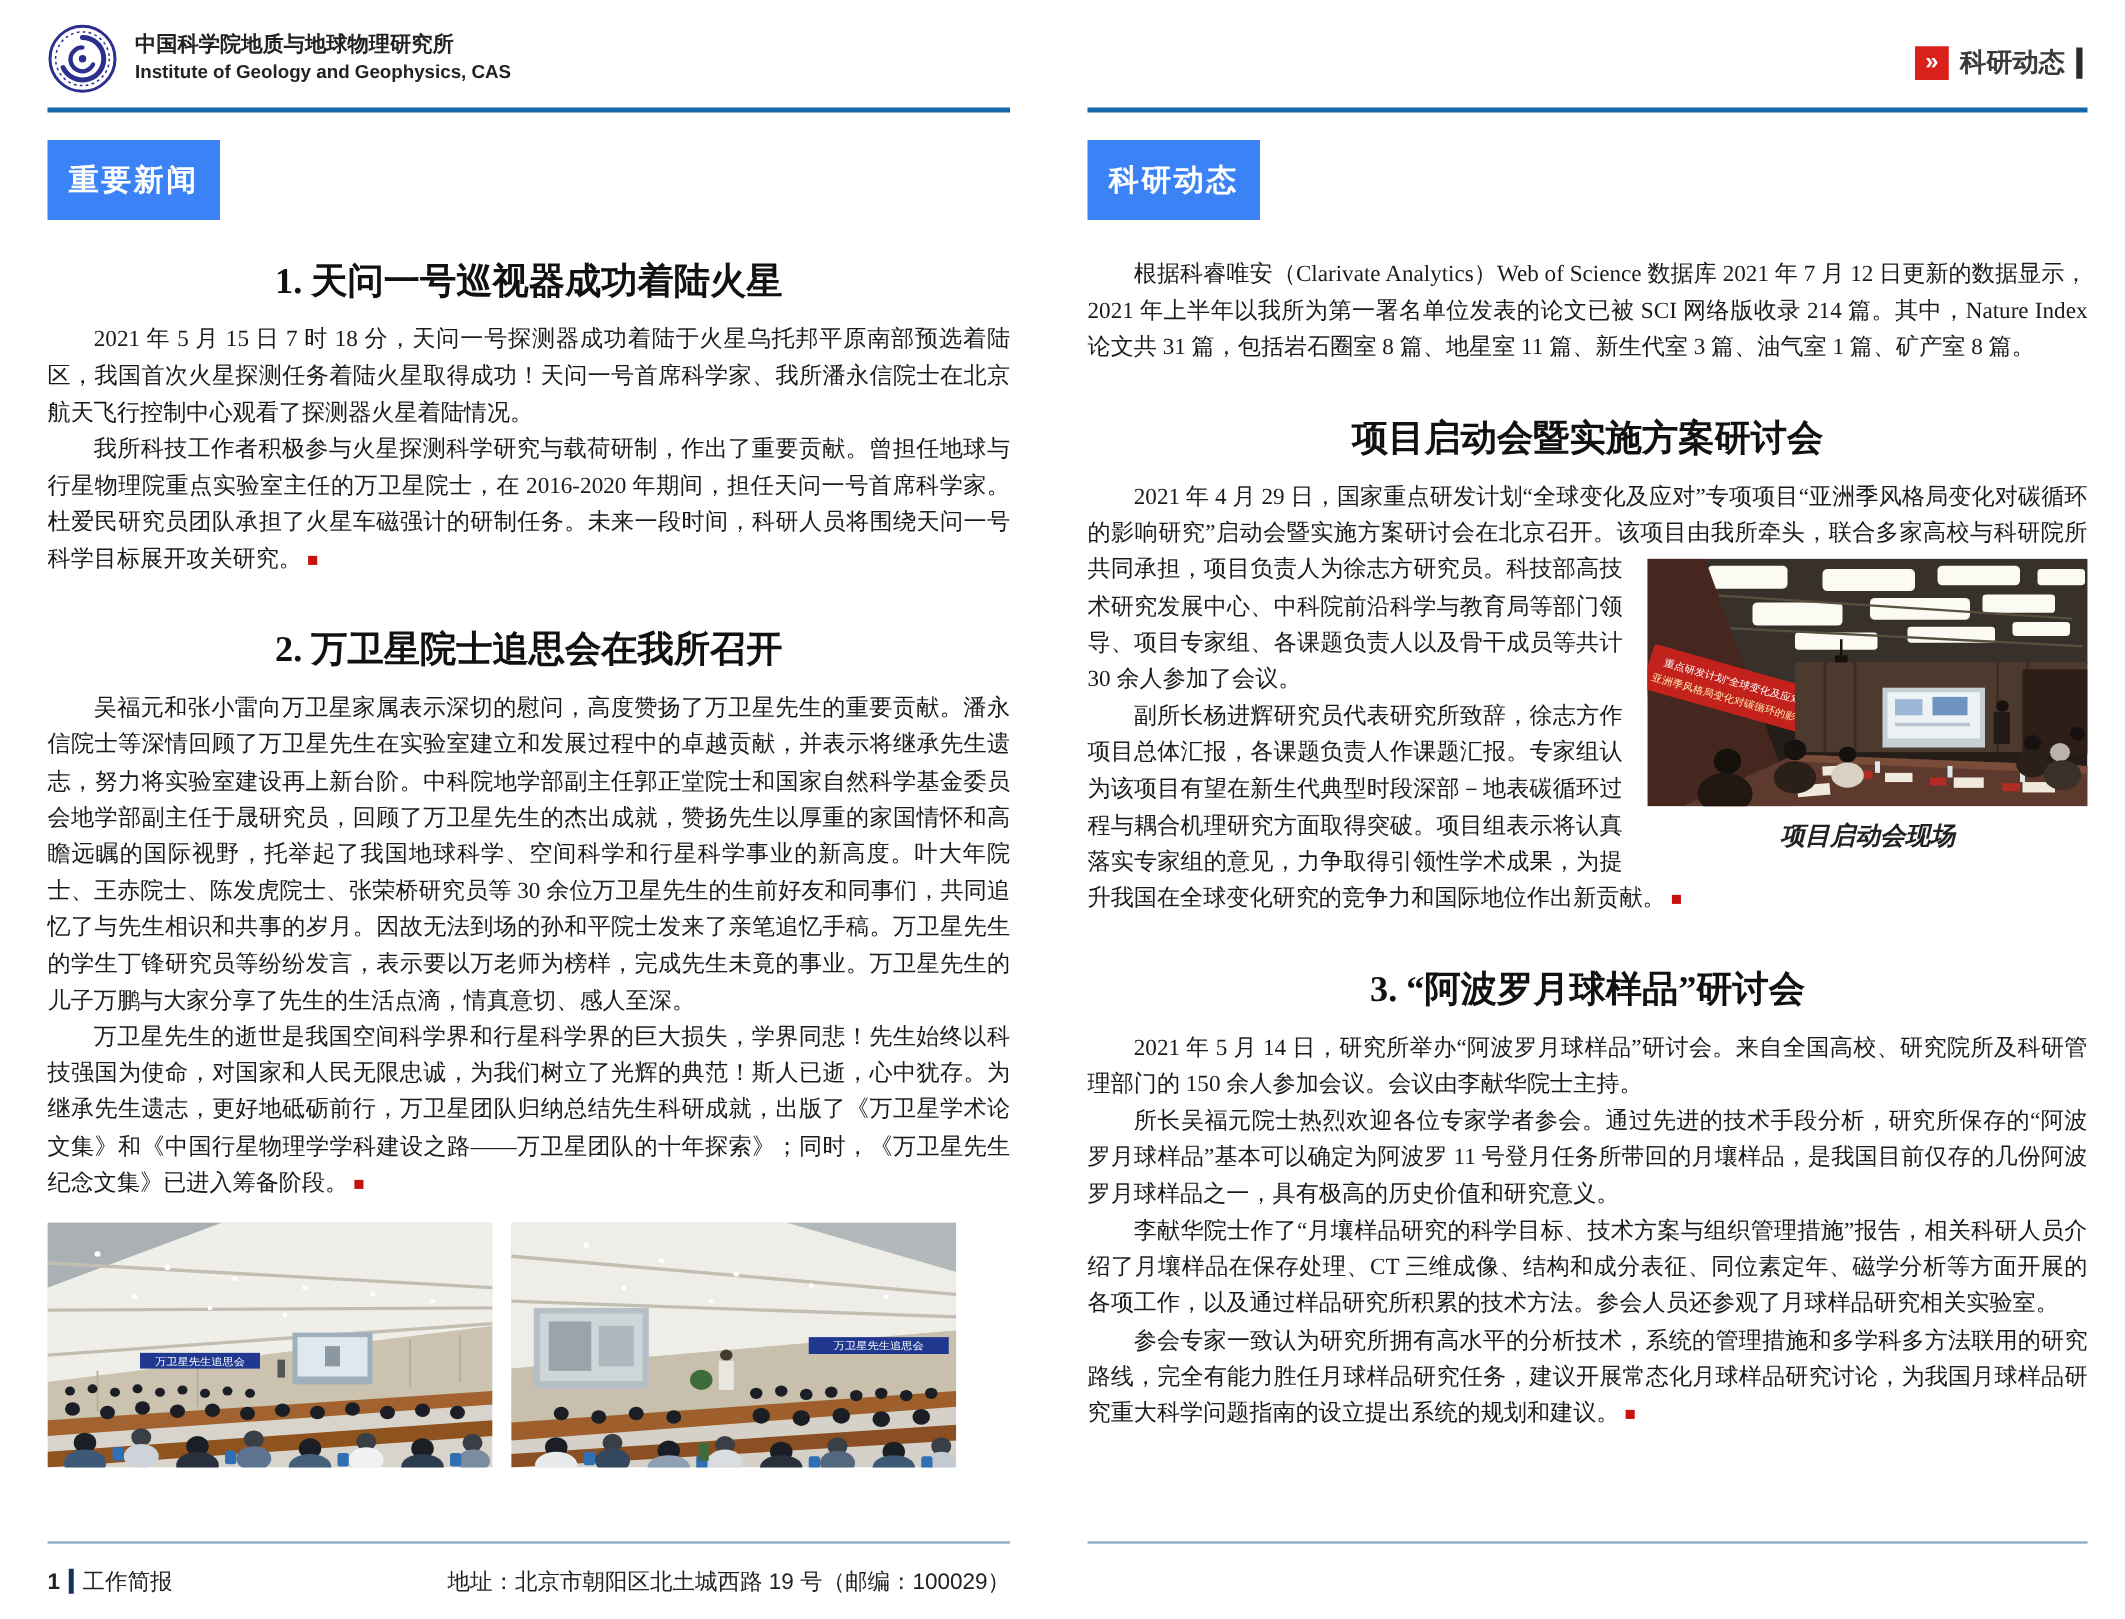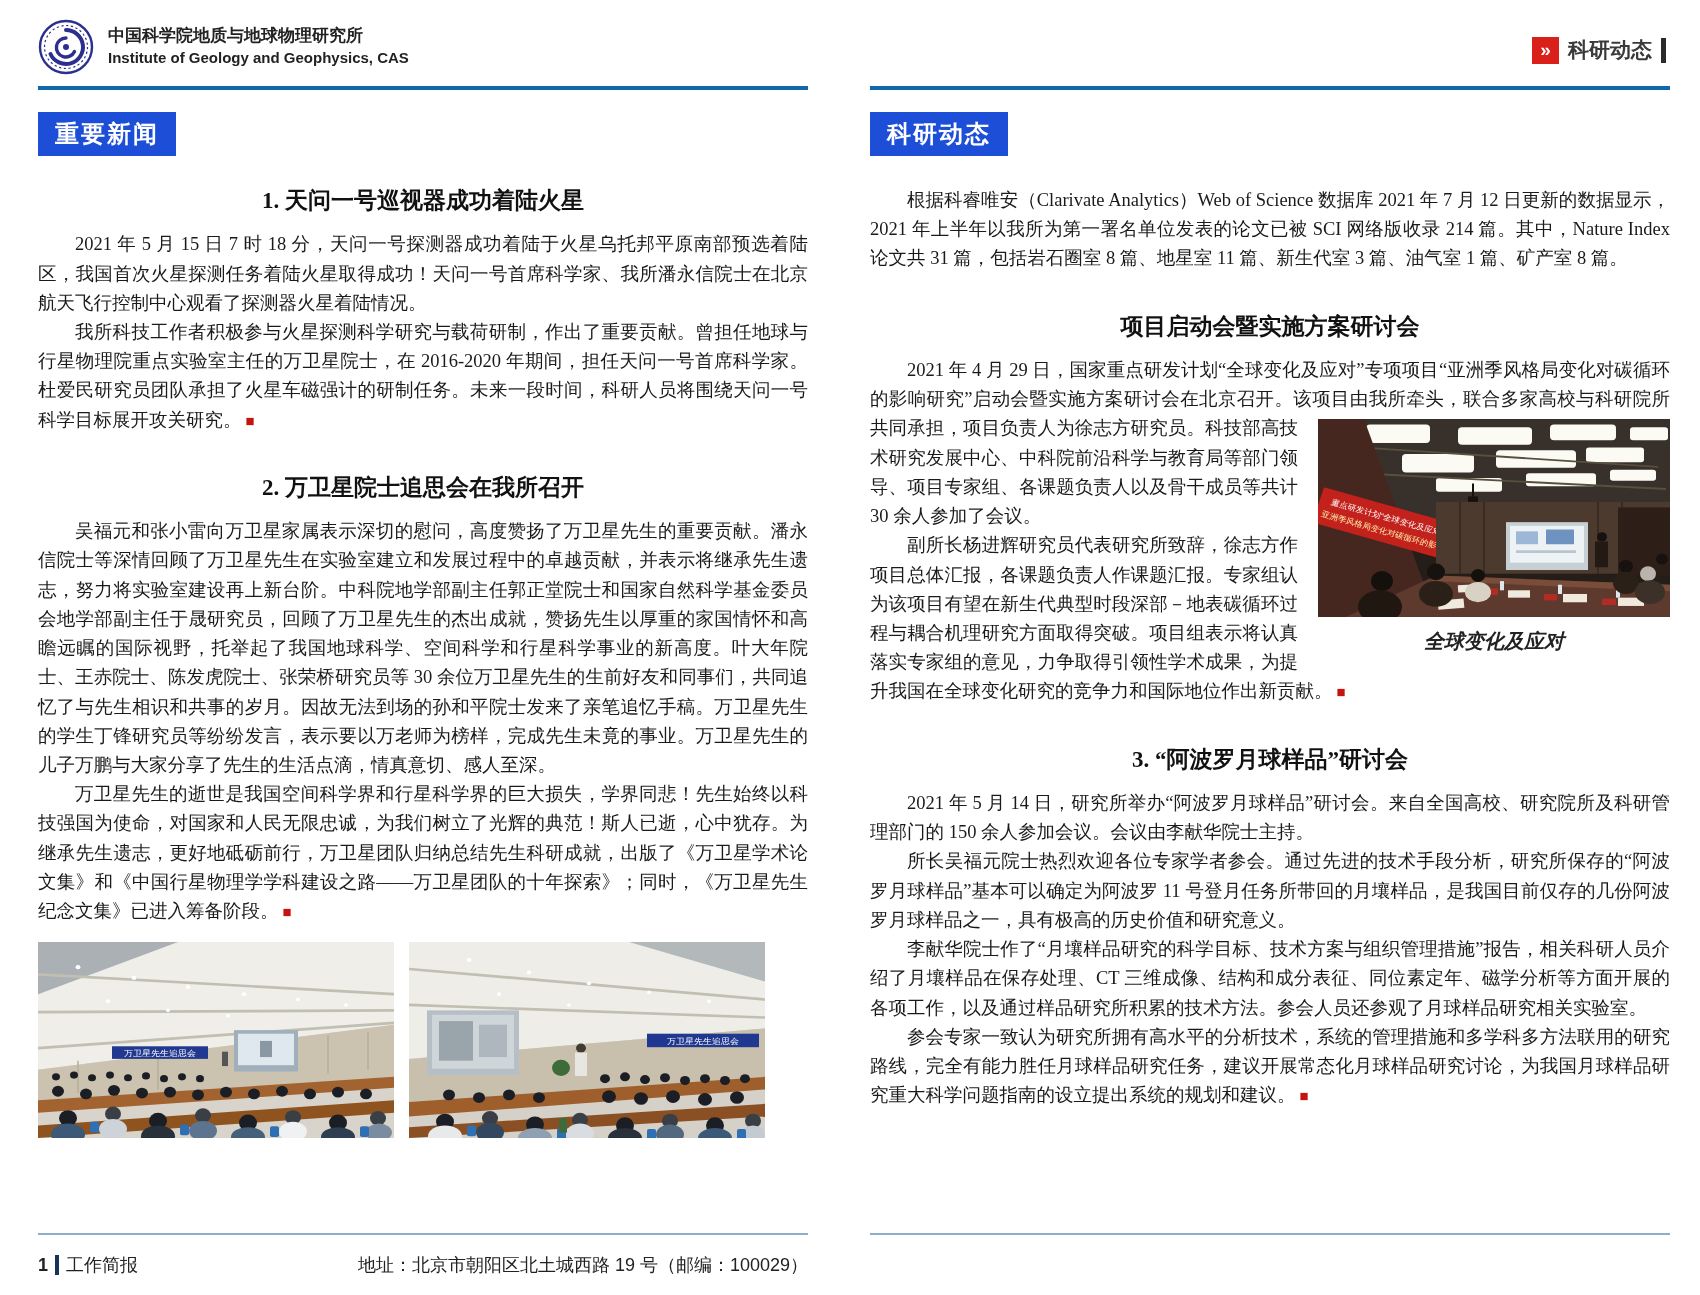--- a/index.html
+++ b/index.html
@@ -20,26 +20,26 @@
   .org-en{font-size:15px;font-weight:700;color:#222;}
   .head-rule{height:4px;margin-top:8px;background:#1268a9;}
   .right-head{height:78px;position:relative;}
   .right-tab{position:absolute;right:4px;bottom:14px;display:flex;align-items:center;gap:9px;}
   .tab-chev{width:27px;height:27px;background:#d9201a;color:#fff;display:flex;align-items:center;justify-content:center;
     font-family:"Liberation Sans",sans-serif;font-size:19px;font-weight:700;}
   .tab-label{font-family:"Liberation Sans","DejaVu Sans",sans-serif;font-size:21px;color:#3a3a3a;font-weight:600;}
   .tab-bar{width:5px;height:25px;background:#2b2b2b;}
 
   
-  .section-badge{display:inline-block;margin-top:22px;background:#1d4ed8;color:#fff;
+  .section-badge{display:inline-block;margin-top:22px;background:#3b82f6;color:#fff;
     font-family:"Liberation Sans","DejaVu Sans",sans-serif;font-weight:700;font-size:24px;
-    padding:6px 17px;letter-spacing:2px;}
-
-  
-  .art-title{text-align:center;font-weight:700;font-size:23px;line-height:1.32;margin:30px 0 14px;color:#111;}
+    padding:16px 17px;letter-spacing:2px;}
+
+  
+  .art-title{text-align:center;font-weight:700;font-size:29px;line-height:1.32;margin:30px 0 14px;color:#111;}
   .art-title.tight{margin-top:38px;}
   .para{font-size:18.5px;line-height:1.58;text-align:justify;text-indent:2em;margin:0;color:#1a1a1a;}
   .endmark{color:#c8120e;font-size:15px;margin-left:4px;}
 
   
   .photo-row{display:flex;gap:15px;margin-top:16px;}
   .photo-row svg{display:block;}
   .caption{text-align:center;font-size:20px;font-weight:700;font-style:italic;color:#222;margin-top:9px;}
   .float-photo{float:right;width:352px;margin:5px 0 8px 20px;text-indent:0;display:block;}
   .float-photo svg{display:block;}
@@ -353,21 +353,21 @@
             <circle cx="118" cy="166" r="9" fill="#171210"></circle>
               <ellipse cx="118" cy="190" rx="17" ry="14" fill="#2a2018"></ellipse>
             <circle cx="160" cy="170" r="7" fill="#14100c"></circle>
               <ellipse cx="160" cy="188" rx="13" ry="11" fill="#d8d2c4"></ellipse>
             <circle cx="308" cy="160" r="7" fill="#171210"></circle>
               <ellipse cx="308" cy="178" rx="13" ry="12" fill="#2a2018"></ellipse>
             <circle cx="330" cy="168" r="8" fill="#b9b3ac"></circle>
               <ellipse cx="332" cy="188" rx="15" ry="13" fill="#3c3129"></ellipse>
             <circle cx="344" cy="152" r="6" fill="#171210"></circle>
           </svg>
-          <span class="caption" style="display:block;">全球变化及应对</span>
+          <span class="caption" style="display:block;">项目启动会现场</span>
         </span><span>项目负责人为徐志方研究员。科技部高技术研究发展中心、中科院前沿科学与教育局等部门领导、项目专家组、各课题负责人以及骨干成员等共计 30 余人参加了会议。</span>
       </p>
       <p class="para"><span>副所长杨进辉研究员代表研究所致辞，徐志方作项目总体汇报，各课题负责人作课题汇报。专家组认为该项目有望在新生代典型时段深部－地表碳循环过程与耦合机理研究方面取得突破。项目组表示将认真落实专家组的意见，力争取得引领性学术成果，为提升我国在全球变化研究的竞争力和国际地位作出新贡献。</span><span class="endmark">■</span></p>
     </div>
 
     <div style="clear:both;"></div>
     <div class="art-title tight">3.  “阿波罗月球样品”研讨会</div>
     <p class="para"><span>2021 年 5 月 14 日，研究所举办“阿波罗月球样品”研讨会。来自全国高校、研究院所及科研管理部门的 150 余人参加会议。会议由李献华院士主持。</span></p>
     <p class="para"><span>所长吴福元院士热烈欢迎各位专家学者参会。通过先进的技术手段分析，研究所保存的“阿波罗月球样品”基本可以确定为阿波罗 11 号登月任务所带回的月壤样品，是我国目前仅存的几份阿波罗月球样品之一，具有极高的历史价值和研究意义。</span></p>
     <p class="para"><span>李献华院士作了“月壤样品研究的科学目标、技术方案与组织管理措施”报告，相关科研人员介绍了月壤样品在保存处理、CT 三维成像、结构和成分表征、同位素定年、磁学分析等方面开展的各项工作，以及通过样品研究所积累的技术方法。参会人员还参观了月球样品研究相关实验室。</span></p>

